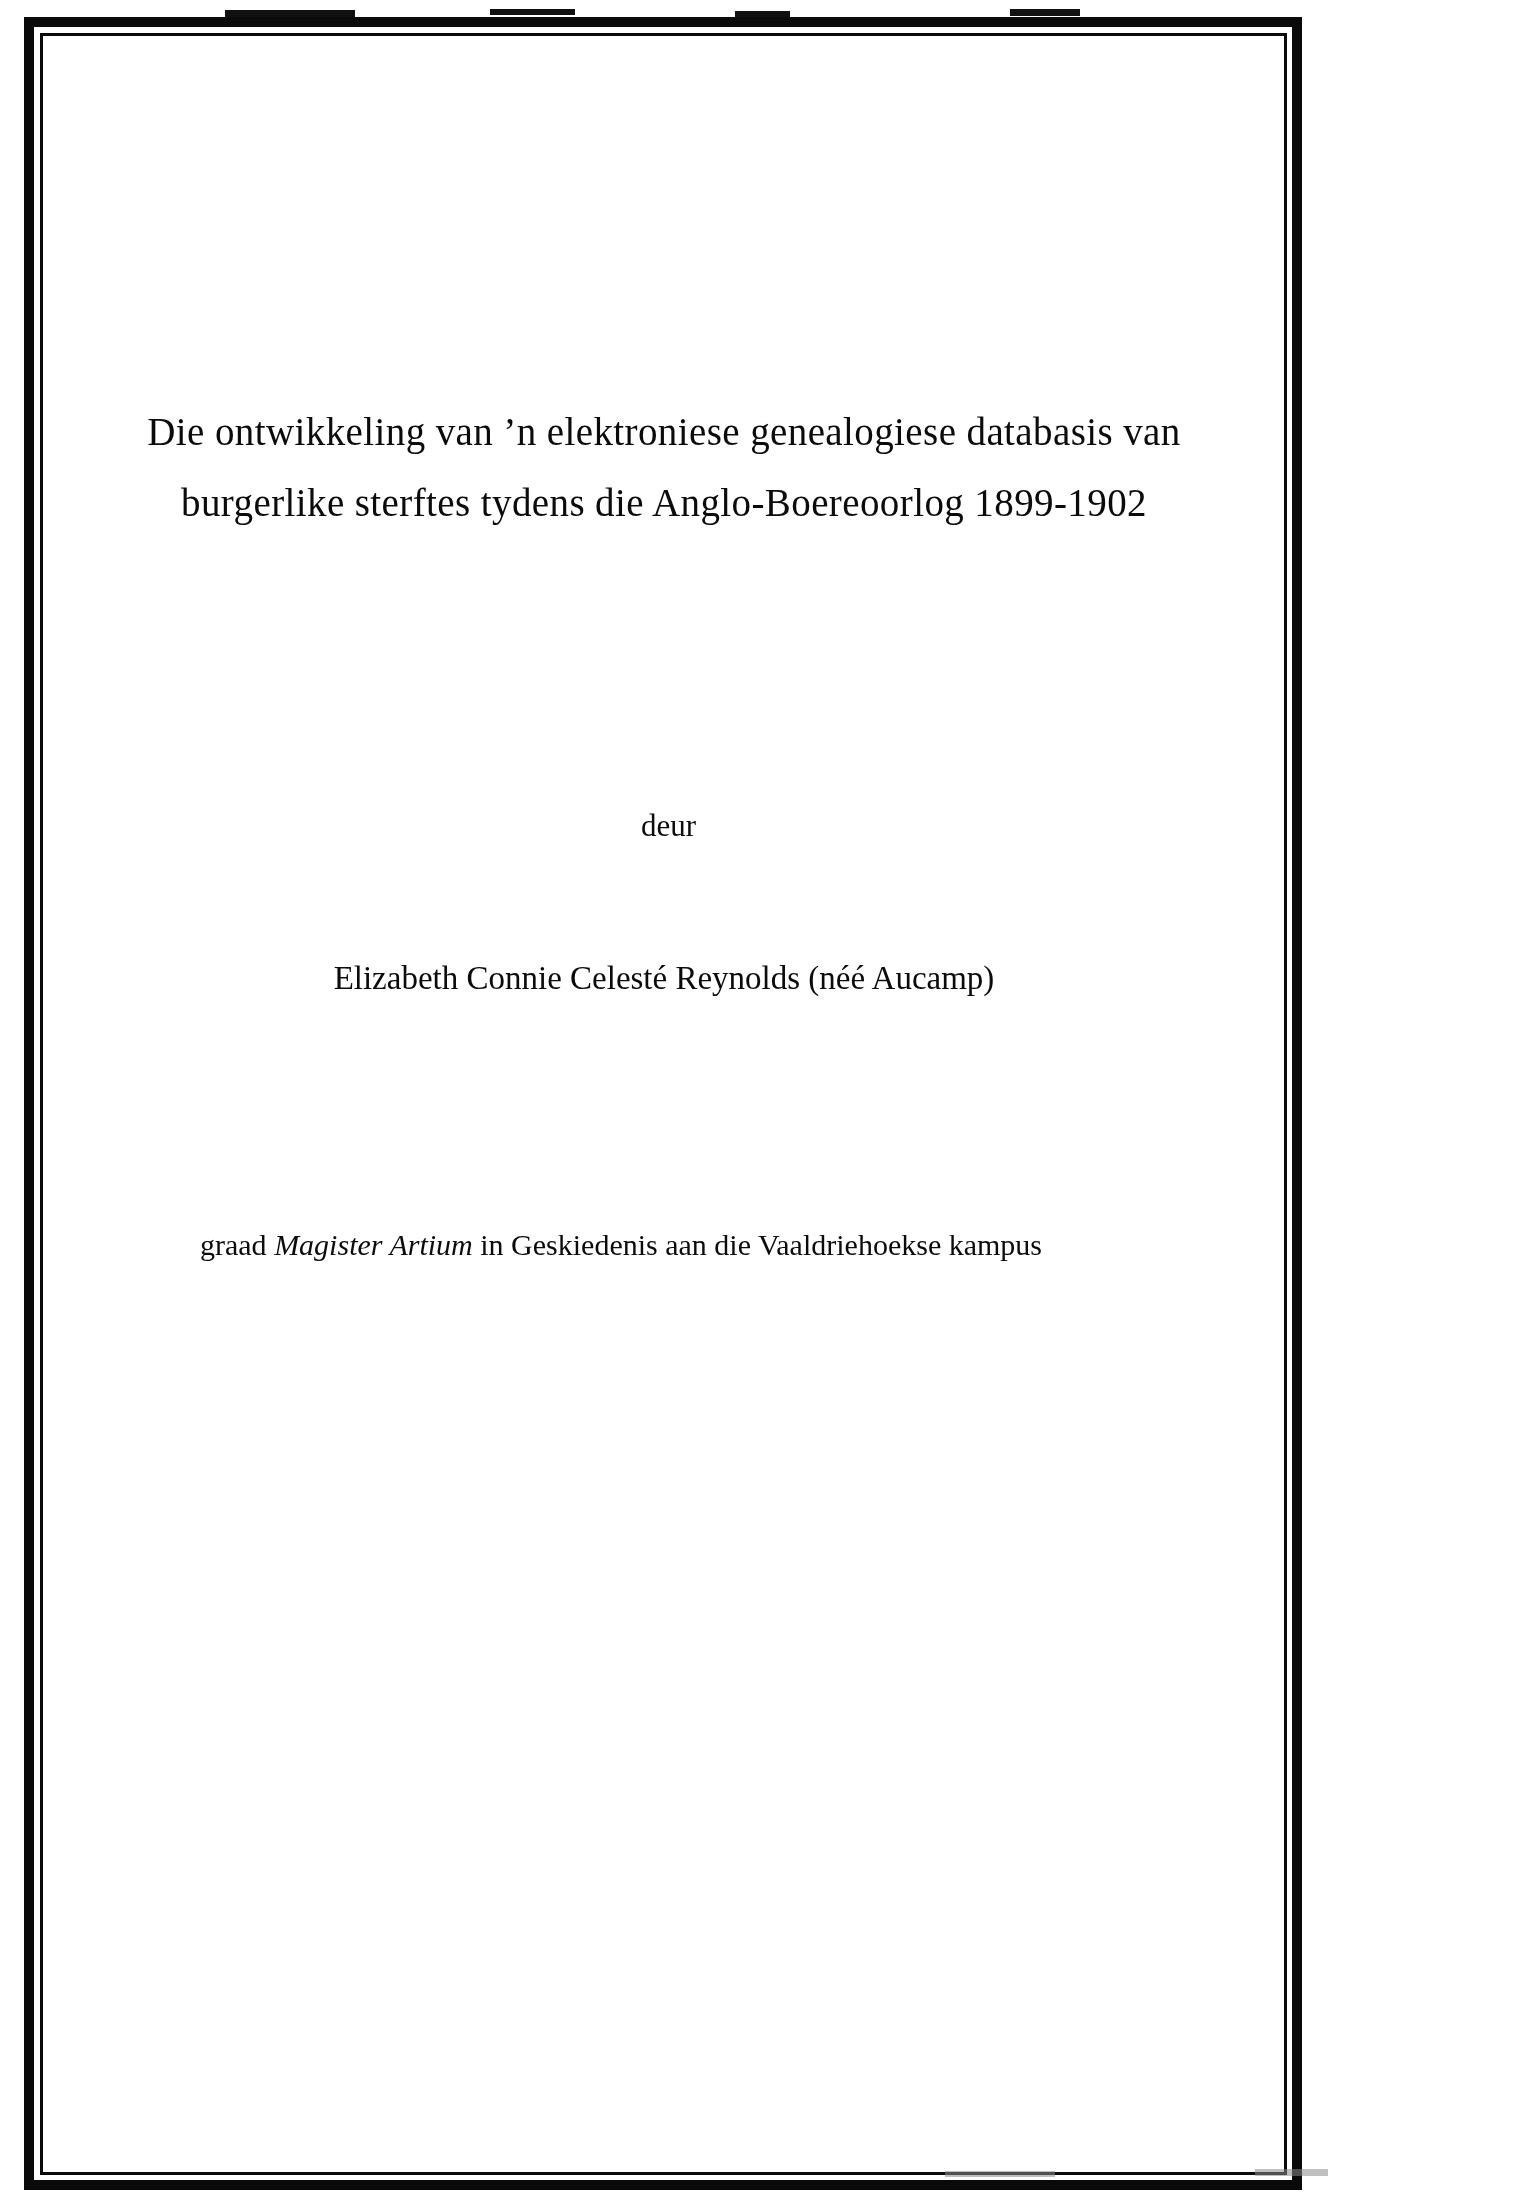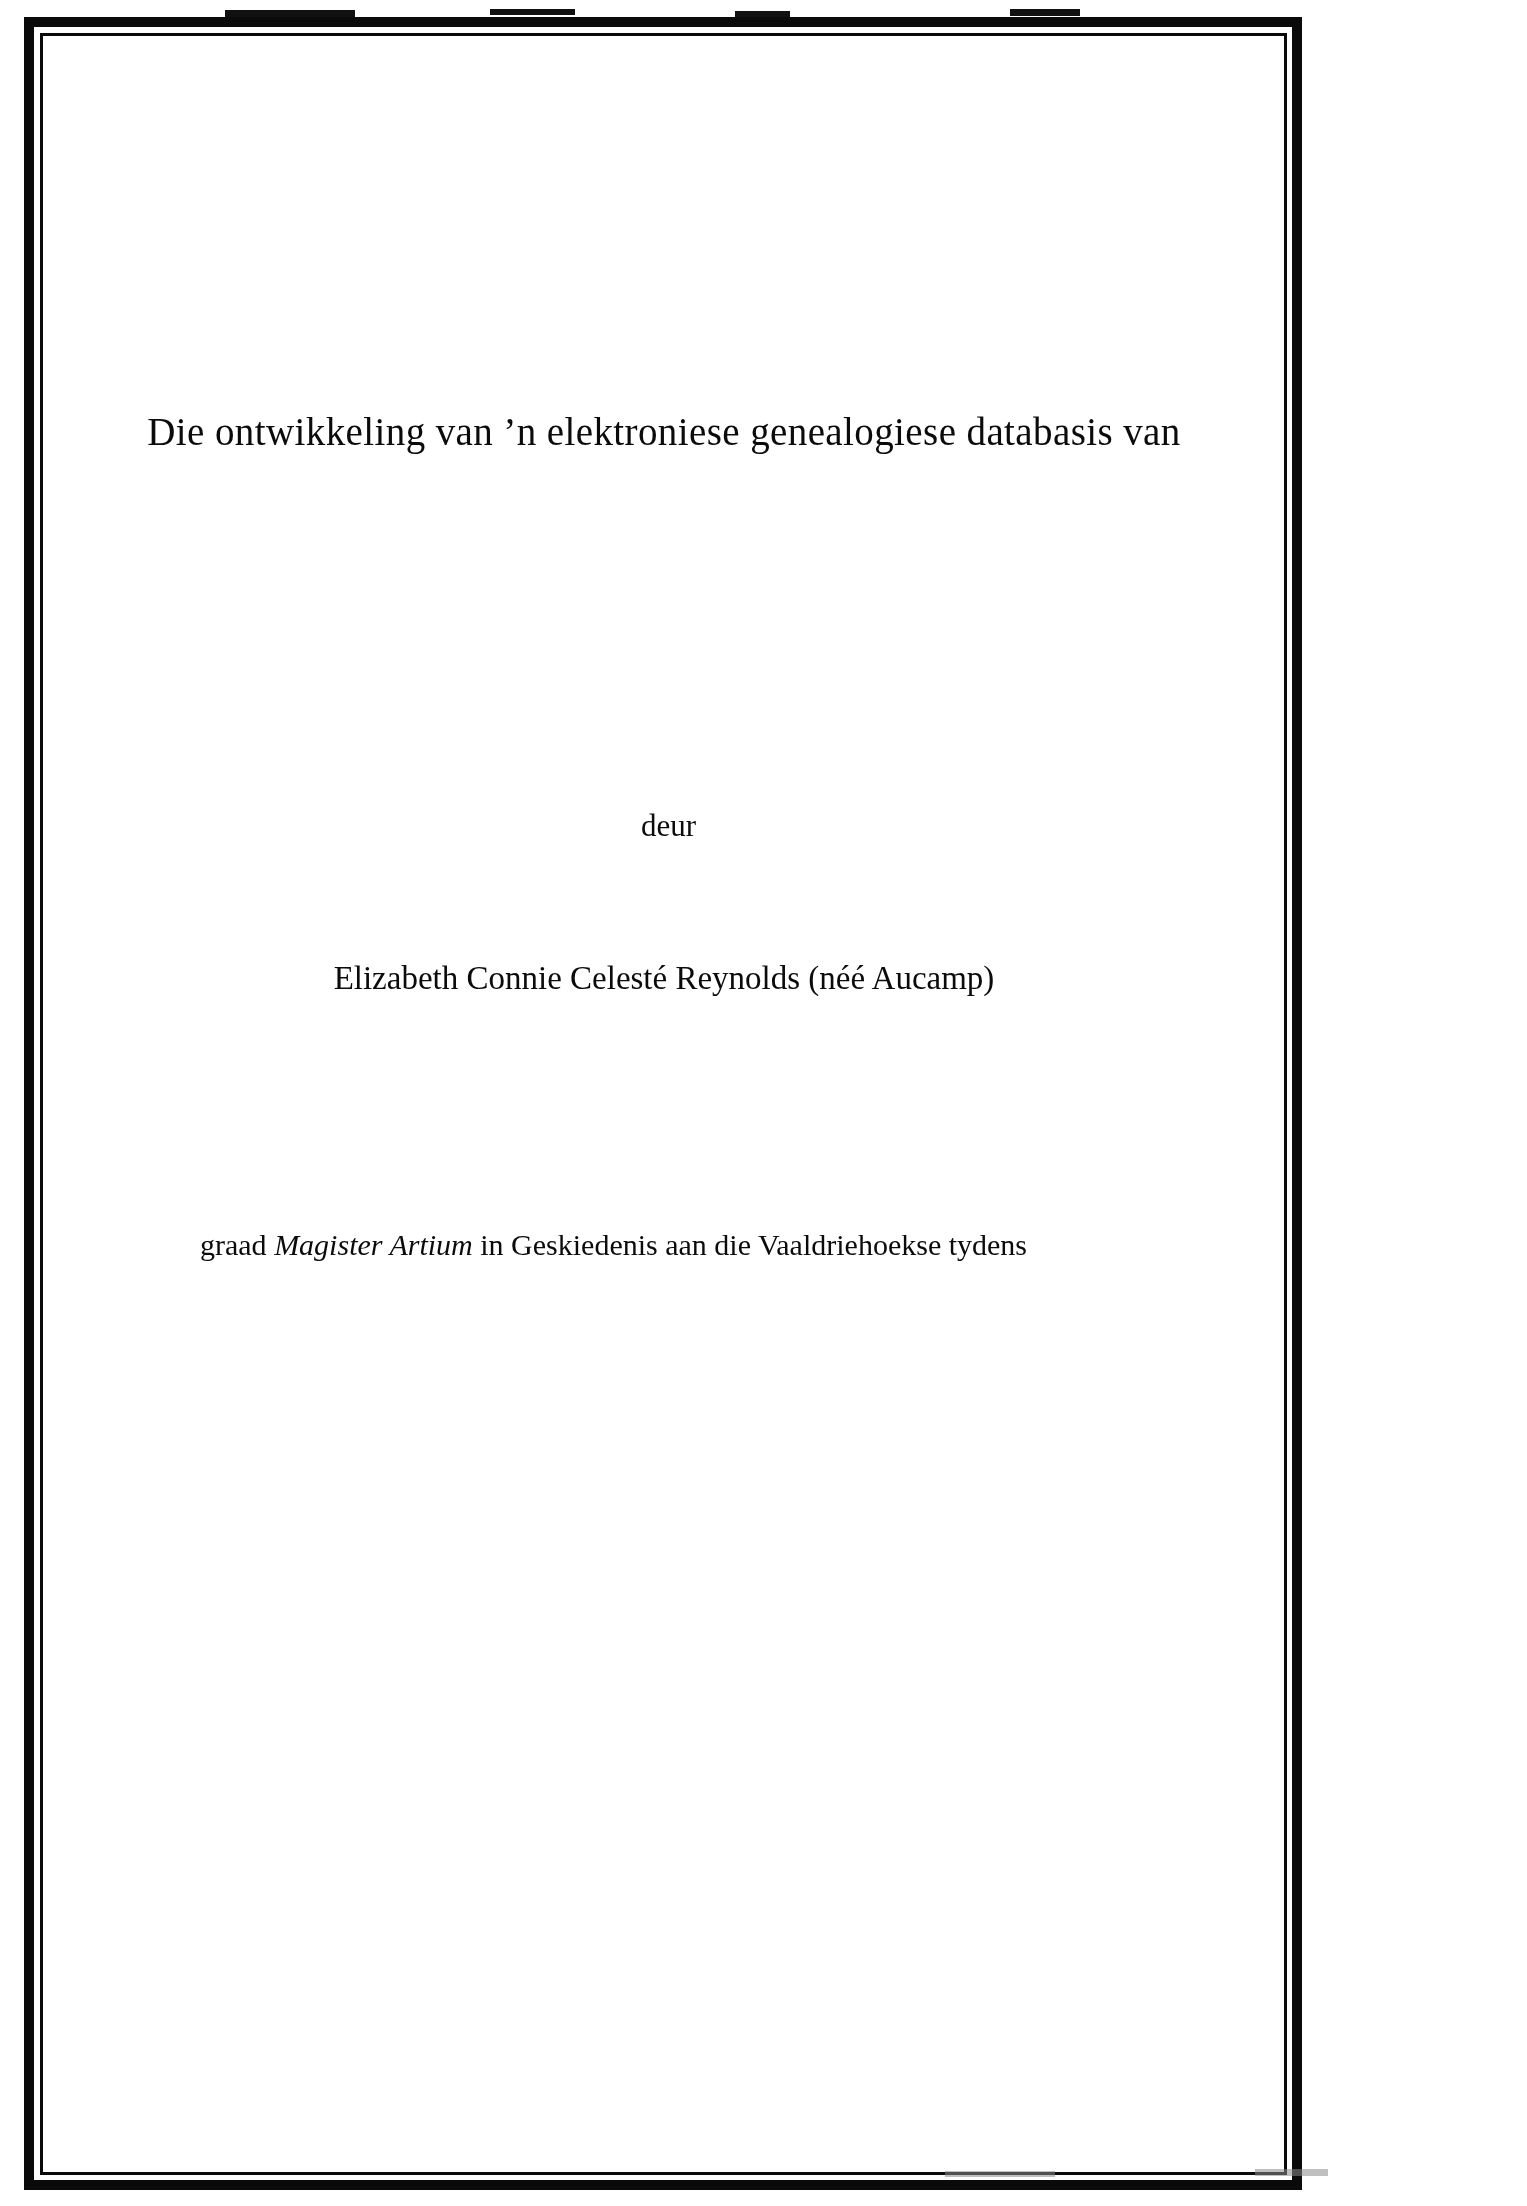--- a/index.html
+++ b/index.html
@@ -111,25 +111,26 @@
   <div class="artifact" style="left:225px; top:10px; width:130px; height:7px;"></div>
   <div class="artifact" style="left:490px; top:9px; width:85px; height:6px;"></div>
   <div class="artifact" style="left:735px; top:11px; width:55px; height:6px;"></div>
   <div class="artifact" style="left:1010px; top:9px; width:70px; height:7px;"></div>
   <div class="artifact" style="left:1415px; top:10px; width:55px; height:6px;"></div>
   <div class="artifact soft" style="left:945px; top:2171px; width:110px; height:6px;"></div>
   <div class="artifact soft" style="left:1255px; top:2169px; width:90px; height:7px;"></div>
 
   <div class="title-block">
     <div>Die ontwikkeling van ’n elektroniese genealogiese databasis van</div>
+    <div>burgerlike sterftes tydens die Anglo-Boereoorlog 1899-1902</div>
   </div>
 
   <div class="byline">deur</div>
 
   <div class="author">Elizabeth Connie Celesté Reynolds (néé Aucamp)</div>
 
   <div class="submission">
-    <div><span>graad </span><span class="it">Magister Artium</span><span> in Geskiedenis aan die Vaaldriehoekse tydens</span></div>
+    <div><span>graad </span><span class="it">Magister Artium</span><span> in Geskiedenis aan die Vaaldriehoekse kampus</span></div>
   </div>
 
 
 
 </div>
 
 </body></html>

